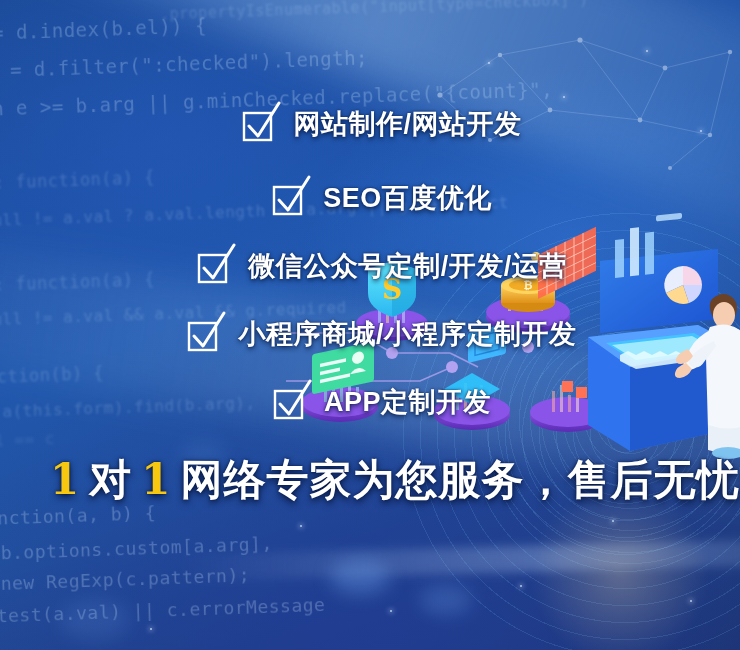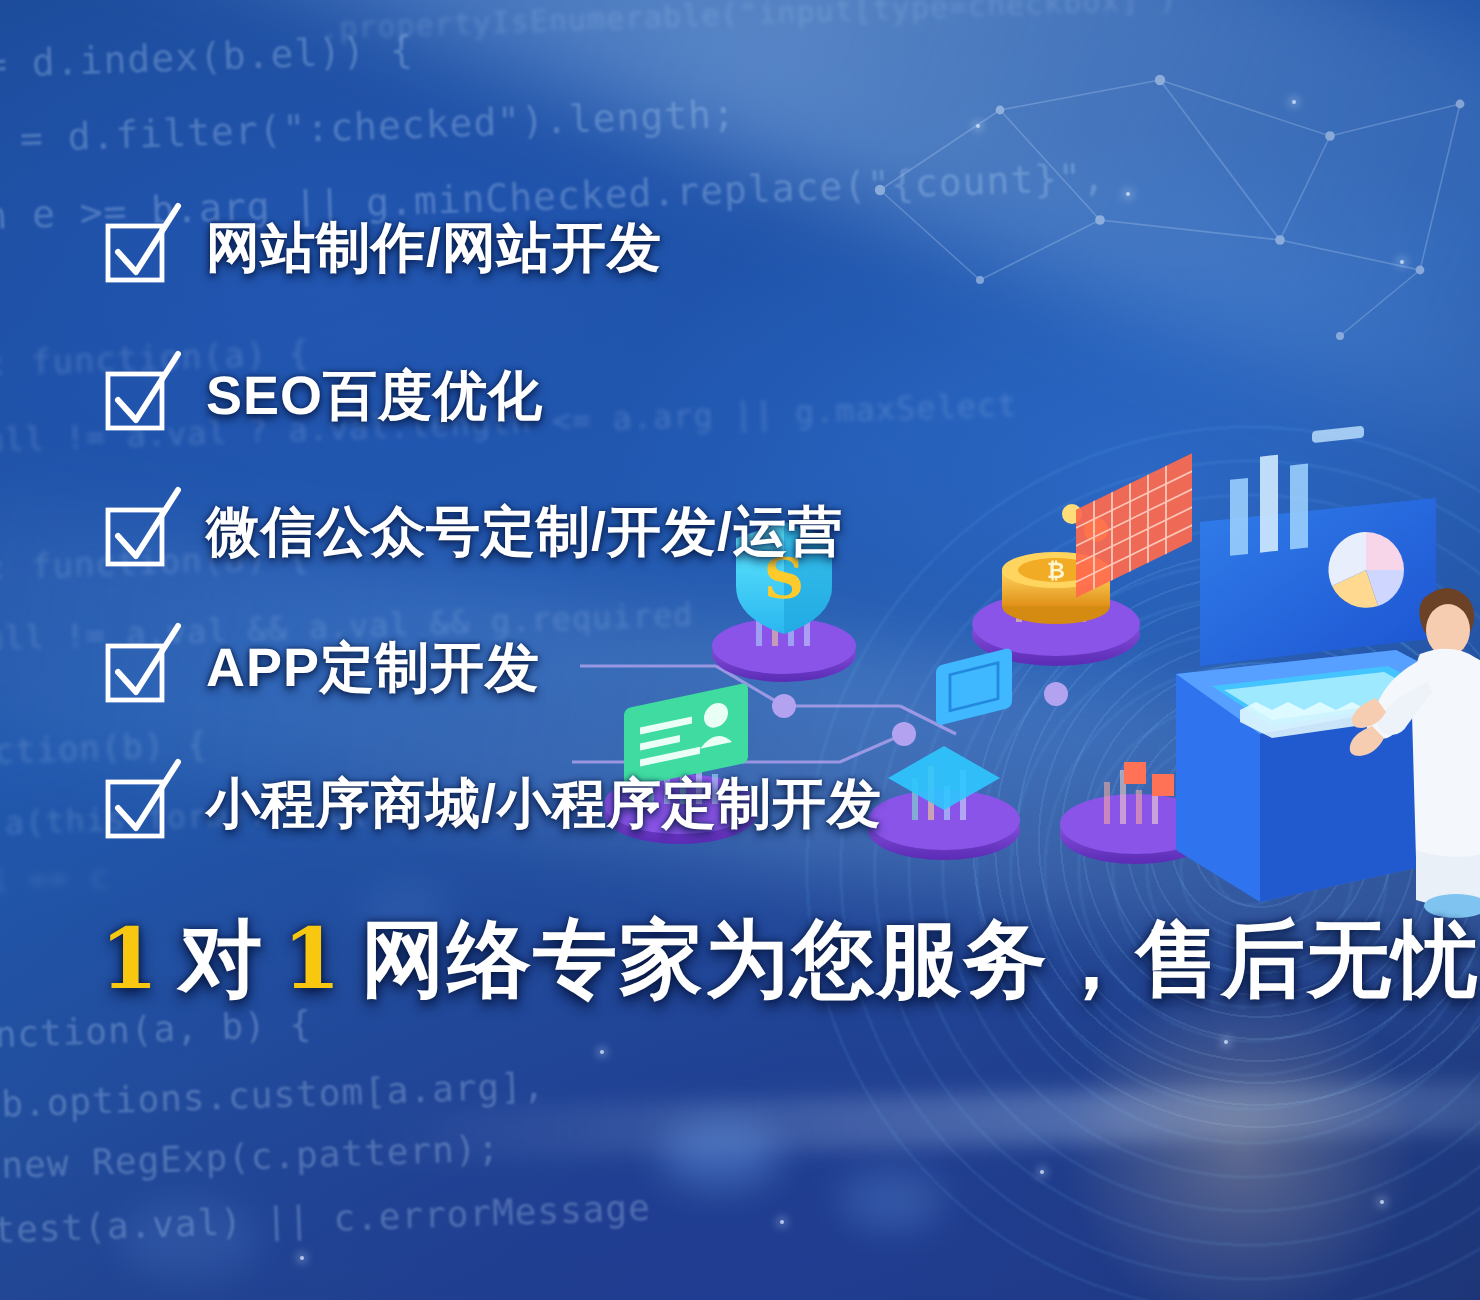--- a/index.html
+++ b/index.html
@@ -58,21 +58,21 @@
   .spark{position:absolute;width:2px;height:2px;border-radius:50%;background:#dbe9ff;opacity:.8;box-shadow:0 0 5px 1px rgba(210,230,255,.75);}
   .flare{
     position:absolute;left:620px;top:575px;width:230px;height:230px;margin:-115px 0 0 -115px;
     background:radial-gradient(circle,rgba(255,225,170,.55) 0%,rgba(255,215,150,0) 55%);
     filter:blur(3px);opacity:.5;
   }
 
   
   .content{position:absolute;inset:0;}
   .list{position:absolute;left:52px;top:100px;width:660px;}
-  .row{display:flex;align-items:center;height:48px;margin-bottom:20px;}
+  .row{display:flex;align-items:center;height:48px;margin-bottom:20px;justify-content:center;}
   .cbx{position:relative;width:29px;height:29px;flex:0 0 29px;margin-right:22px;}
   .cbx svg{position:absolute;left:-3px;top:-9px;width:42px;height:42px;overflow:visible;}
   .row-label{
     color:#ffffff;font-size:27px;font-weight:bold;letter-spacing:.5px;
     text-shadow:0 2px 5px rgba(4,20,60,.85),0 0 2px rgba(10,35,90,.9);
     white-space:nowrap;
   }
   .row.r1{margin-bottom:26px;}
 
   .slogan{
@@ -356,31 +356,31 @@
         <span class="row-label">微信公众号定制/开发/运营</span>
       </div>
 
       <div class="row">
         <span class="cbx">
           <svg viewBox="0 0 42 42">
             <rect x="5" y="12" width="27" height="27" fill="none" stroke="#ffffff" stroke-width="2.4"></rect>
             <path d="M10 25 L19 35 L40 2" fill="none" stroke="#ffffff" stroke-width="3" stroke-linecap="round" stroke-linejoin="round"></path>
           </svg>
         </span>
+        <span class="row-label">小程序商城/小程序定制开发</span>
+      </div>
+
+      <div class="row">
+        <span class="cbx">
+          <svg viewBox="0 0 42 42">
+            <rect x="5" y="12" width="27" height="27" fill="none" stroke="#ffffff" stroke-width="2.4"></rect>
+            <path d="M10 25 L19 35 L40 2" fill="none" stroke="#ffffff" stroke-width="3" stroke-linecap="round" stroke-linejoin="round"></path>
+          </svg>
+        </span>
         <span class="row-label">APP定制开发</span>
-      </div>
-
-      <div class="row">
-        <span class="cbx">
-          <svg viewBox="0 0 42 42">
-            <rect x="5" y="12" width="27" height="27" fill="none" stroke="#ffffff" stroke-width="2.4"></rect>
-            <path d="M10 25 L19 35 L40 2" fill="none" stroke="#ffffff" stroke-width="3" stroke-linecap="round" stroke-linejoin="round"></path>
-          </svg>
-        </span>
-        <span class="row-label">小程序商城/小程序定制开发</span>
       </div>
 
     </div>
 
     <div class="slogan">
       <span class="s-num">1</span>
       <span class="s-gap"></span>
       <span class="s-w">对</span>
       <span class="s-gap"></span>
       <span class="s-num">1</span>

